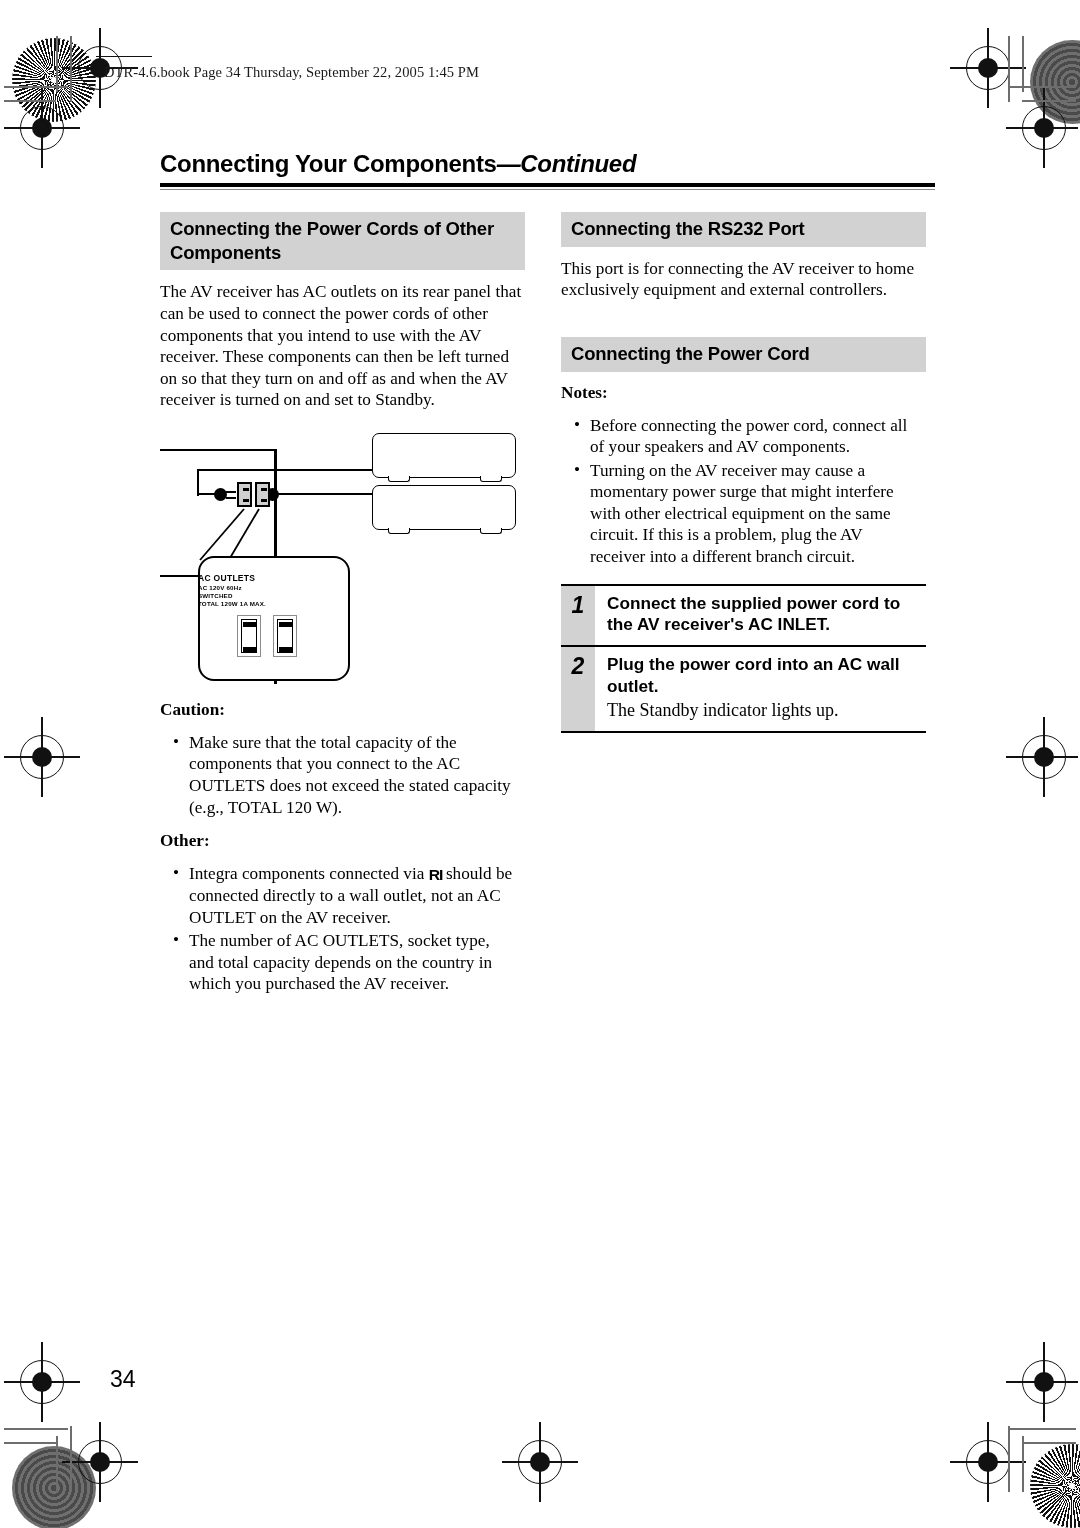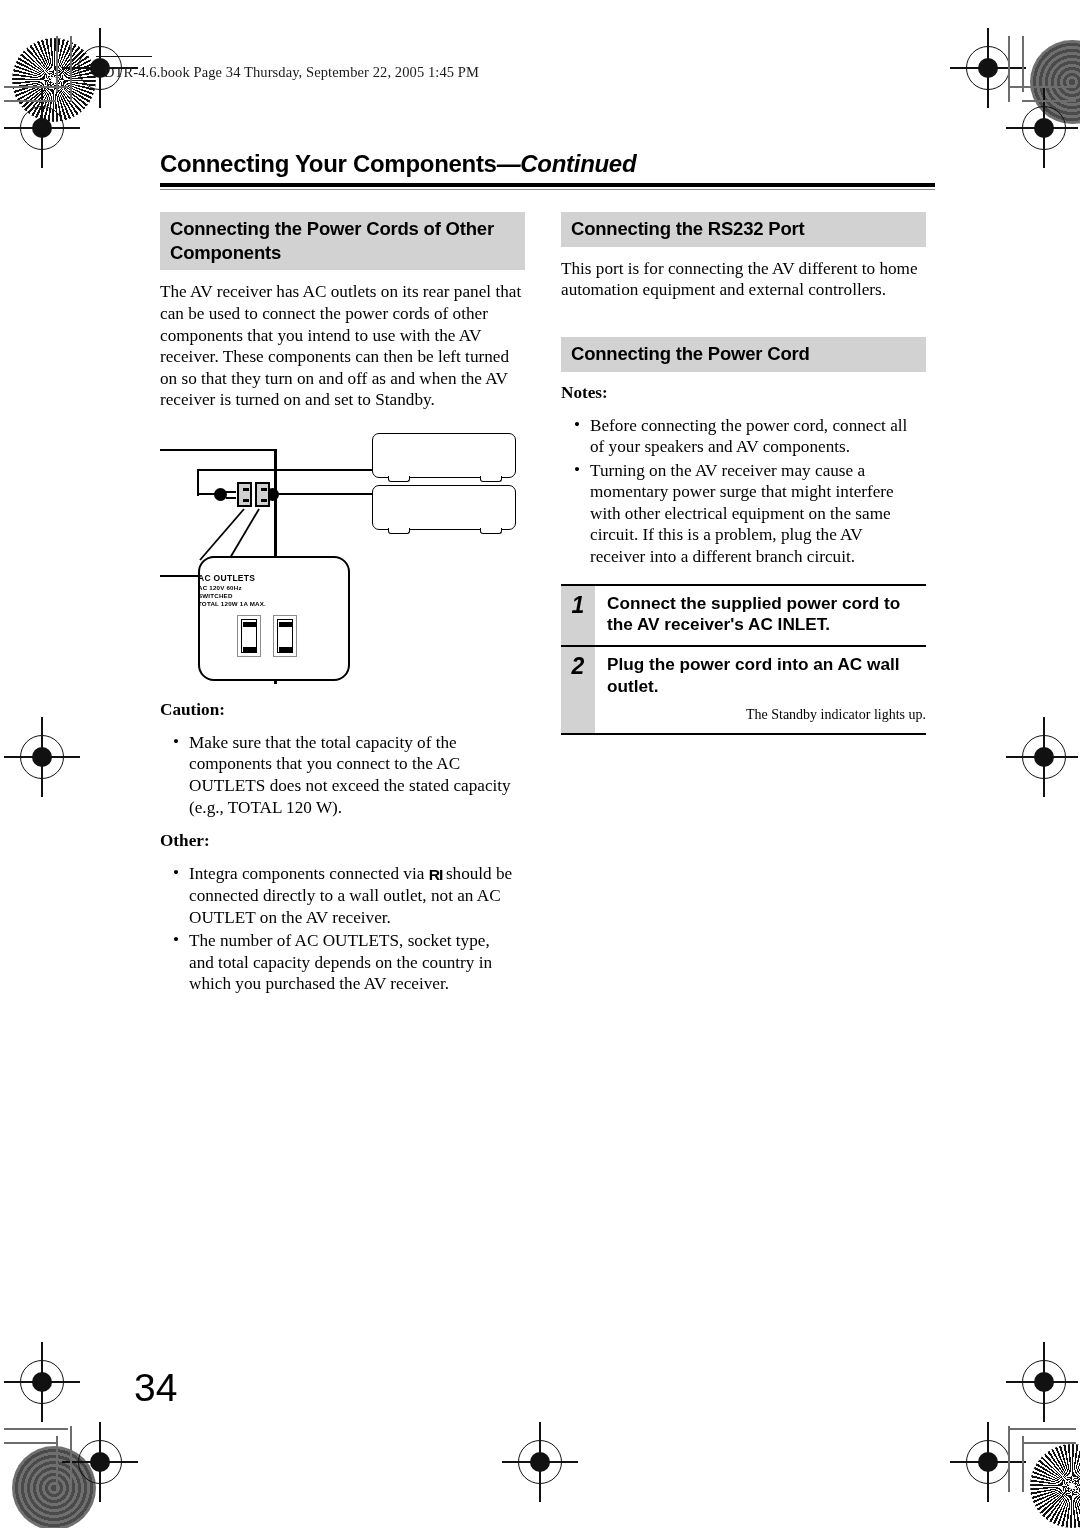--- a/index.html
+++ b/index.html
@@ -57,21 +57,21 @@
 
   
   .steps{margin-top:16px;}
   .step{display:flex;border-top:2.2px solid #000;}
   .step .num{width:34px;flex:0 0 34px;background:#d2d2d2;
      font-family:"Liberation Sans",sans-serif;font-weight:bold;font-style:italic;
      font-size:23px;text-align:center;padding-top:6px;}
   .step .stxt{padding:7px 0 9px 12px;}
   .step .stxt .b{font-family:"Liberation Sans",sans-serif;font-weight:bold;
      font-size:17.2px;line-height:1.27;}
-  .step .stxt .sub{font-size:14px;line-height:1.27;margin-top:8px;text-align:right;}
+  .step .stxt .sub{font-size:18px;line-height:1.27;margin-top:1px;}
   .steps .lastrule{border-top:2.2px solid #000;}
 
   
   .diagram{position:relative;width:365px;height:262px;margin-top:14px;}
   .dline{position:absolute;background:#000;}
   .comp{position:absolute;border:1.7px solid #000;border-radius:7px;background:#fff;}
   .foot{position:absolute;height:5px;border:1.5px solid #000;border-top:none;
      border-radius:0 0 3px 3px;background:#fff;}
   .plugbody{position:absolute;width:13px;height:13px;background:#000;border-radius:50%;}
   .plugpin{position:absolute;height:2px;background:#000;}
@@ -81,21 +81,21 @@
   .colabel{position:absolute;font-family:"Liberation Sans",sans-serif;
      font-weight:bold;color:#000;}
   .colabel .t1{font-size:8.5px;letter-spacing:.3px;}
   .colabel .t2{font-size:6.2px;letter-spacing:.2px;line-height:1.32;margin-top:1px;}
   .bigsock{position:absolute;border:1.6px solid #8c8c8c;background:#fff;box-sizing:border-box;}
   .bigsock .inner{position:absolute;left:3px;top:3px;right:3px;bottom:3px;
      border:1.6px solid #000;box-sizing:border-box;}
   .bigsock u{position:absolute;display:block;background:#000;text-decoration:none;}
 
   .pageno{position:absolute;left:110px;top:1366px;font-family:"Liberation Sans",sans-serif;
-     font-size:39px;margin-left:24px;}
+     font-size:23px;}
 </style>
 </head>
 <body>
 
 <div>
   <div class="starburst" style="left:12px;top:38px;"></div>
   <div class="dotblob" style="left:1030px;top:40px;"></div>
   <div class="dotblob" style="left:12px;top:1446px;"></div>
   <div class="starburst" style="left:1030px;top:1444px;"></div>
 
@@ -252,21 +252,21 @@
       <div class="lbl">Other:</div>
       <ul class="bul">
         <li><span>Integra components connected via </span><span class="ri">RI</span><span> should be connected directly to a wall outlet, not an AC OUTLET on the AV receiver.</span></li>
         <li>The number of AC OUTLETS, socket type, and total capacity depends on the country in which you purchased the AV receiver.</li>
       </ul>
     </div>
 
     <div class="col">
 
       <div class="sechead">Connecting the RS232 Port</div>
-      <p class="body">This port is for connecting the AV different to home automation equipment and external controllers.</p>
+      <p class="body">This port is for connecting the AV receiver to home exclusively equipment and external controllers.</p>
 
       <div class="sechead" style="margin-top:36px;">Connecting the Power Cord</div>
 
       <div class="lbl" style="margin-top:11px;">Notes:</div>
       <ul class="bul">
         <li>Before connecting the power cord, connect all of your speakers and AV components.</li>
         <li>Turning on the AV receiver may cause a momentary power surge that might interfere with other electrical equipment on the same circuit. If this is a problem, plug the AV receiver into a different branch circuit.</li>
       </ul>
 
       <div class="steps">

